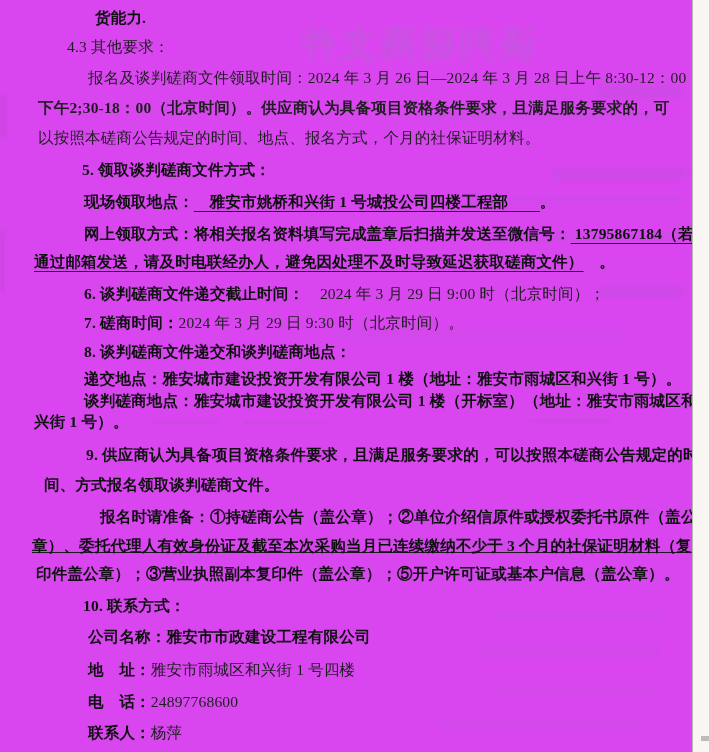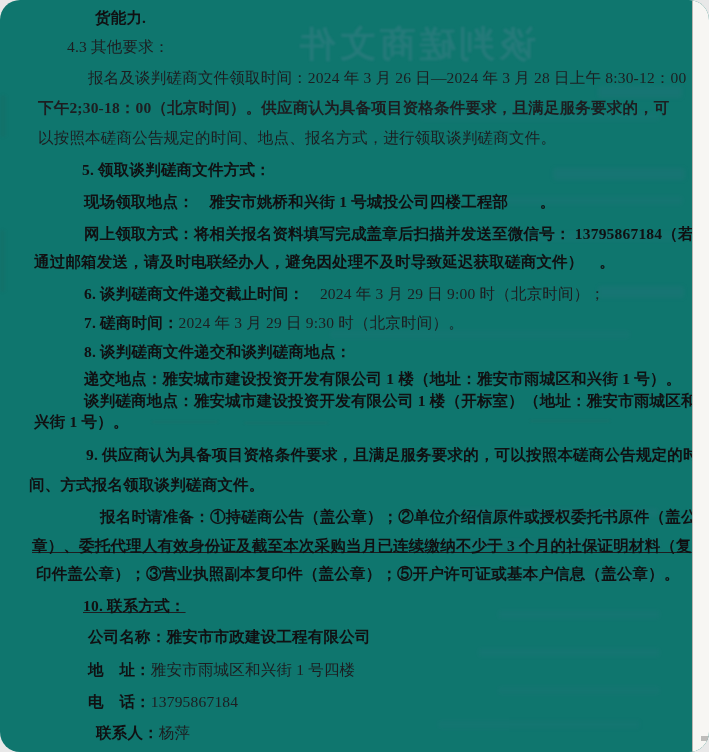--- a/index.html
+++ b/index.html
@@ -1,29 +1,28 @@
 <!DOCTYPE html>
 <html><head>
 <meta charset="utf-8">
 <style>
   html,body { margin:0; padding:0; background:#e8e8e8; }
   .page {
     position:relative; width:709px; height:752px; margin:0 auto;
-    background:#0f766e; overflow:hidden;
+    background:#d946ef; overflow:hidden;
     font-family:"Liberation Serif","DejaVu Serif",serif;
-    border-radius:20px;
   }
   
   .line {
     position:absolute; white-space:pre;
     font-size:15.5px; line-height:1.25; letter-spacing:0.2px;
     color:#1d1d20;
   }
   .line .b { font-weight:bold; color:#101012; }
-  .line .u { text-underline-offset:4px; text-decoration-thickness:1.4px; }
+  .line .u { text-decoration:underline; text-underline-offset:4px; text-decoration-thickness:1.4px; }
   
   .ghost-title {
     position:absolute; top:20px; left:255px; width:280px;
     transform:scaleX(-1);
     font-weight:bold; font-size:36px; letter-spacing:4px; white-space:nowrap;
     color:rgba(125,138,168,0.20); filter:blur(1.2px);
     pointer-events:none;
   }
   
   .smudge {
@@ -64,40 +63,40 @@
   <div class="smudge gray" style="left:530px; top:420px; width:80px; height:2px;"></div>
 
   <div class="left-smudge" style="left:0; top:95px;  width:6px; height:42px;"></div>
   <div class="left-smudge" style="left:0; top:230px; width:5px; height:62px;"></div>
 
   <div>
       <div class="line" style="left: 95px; top: 8px;"><span class="b">货能力.</span></div>
       <div class="line" style="left: 67px; top: 37px;"><span>4.3 其他要求：</span></div>
       <div class="line" style="left: 88px; top: 68px;"><span>报名及谈判磋商文件领取时间：2024 年 3 月 26 日—2024 年 3 月 28 日上午 8:30-12：00；</span></div>
       <div class="line" style="left: 38px; top: 98px; font-weight: bold;"><span>下午2;30-18：00（北京时间）。供应商认为具备项目资格条件要求，且满足服务要求的，可</span></div>
-      <div class="line" style="left: 38px; top: 128px;"><span>以按照本磋商公告规定的时间、地点、报名方式，进行领取谈判磋商文件。</span></div>
+      <div class="line" style="left: 38px; top: 128px;"><span>以按照本磋商公告规定的时间、地点、报名方式，个月的社保证明材料。</span></div>
       <div class="line" style="left: 82px; top: 160px; text-align: center;"><span class="b">5. 领取谈判磋商文件方式：</span></div>
       <div class="line" style="left: 84px; top: 192px;"><span class="b">现场领取地点：</span><span class="b u">　雅安市姚桥和兴街 1 号城投公司四楼工程部　　</span><span class="b">。</span></div>
       <div class="line" style="left: 84px; top: 224px;"><span class="b">网上领取方式：将相关报名资料填写完成盖章后扫描并发送至微信号：</span><span class="b u"> 13795867184（若</span></div>
       <div class="line" style="left: 34px; top: 252px;"><span class="b u">通过邮箱发送，请及时电联经办人，避免因处理不及时导致延迟获取磋商文件）</span><span class="b">　。</span></div>
       <div class="line" style="left: 84px; top: 284px;"><span class="b">6. 谈判磋商文件递交截止时间：</span><span>　2024 年 3 月 29 日 9:00 时（北京时间）；</span></div>
       <div class="line" style="left: 84px; top: 313px;"><span class="b">7. 磋商时间：</span><span>2024 年 3 月 29 日 9:30 时（北京时间）。</span></div>
       <div class="line" style="left: 84px; top: 342px;"><span class="b">8. 谈判磋商文件递交和谈判磋商地点：</span></div>
       <div class="line" style="left: 84px; top: 369px;"><span class="b">递交地点：雅安城市建设投资开发有限公司 1 楼（地址：雅安市雨城区和兴街 1 号）。</span></div>
       <div class="line" style="left: 84px; top: 391px;"><span class="b">谈判磋商地点：雅安城市建设投资开发有限公司 1 楼（开标室）（地址：雅安市雨城区和</span></div>
       <div class="line" style="left: 34px; top: 412px;"><span class="b">兴街 1 号）。</span></div>
       <div class="line" style="left: 86px; top: 445px;"><span class="b">9. 供应商认为具备项目资格条件要求，且满足服务要求的，可以按照本磋商公告规定的时</span></div>
-      <div class="line" style="left: 29px; top: 475px;"><span class="b">间、方式报名领取谈判磋商文件。</span></div>
+      <div class="line" style="left: 44px; top: 475px;"><span class="b">间、方式报名领取谈判磋商文件。</span></div>
       <div class="line" style="left: 100px; top: 507px;"><span class="b">报名时请准备：①持磋商公告（盖公章）；②单位介绍信原件或授权委托书原件（盖公</span></div>
       <div class="line" style="left: 32px; top: 536px; text-decoration: underline;"><span class="b">章）、委托代理人有效身份证及截至本次采购当月已连续缴纳不少于 3 个月的社保证明材料（复</span></div>
       <div class="line" style="left: 36px; top: 564px;"><span class="b">印件盖公章）；③营业执照副本复印件（盖公章）；⑤开户许可证或基本户信息（盖公章）。</span></div>
-      <div class="line" style="left: 83px; top: 596px; text-decoration: underline;"><span class="b">10. 联系方式：</span></div>
+      <div class="line" style="left: 83px; top: 596px;"><span class="b">10. 联系方式：</span></div>
       <div class="line" style="left: 88px; top: 627px;"><span class="b">公司名称：雅安市市政建设工程有限公司</span></div>
       <div class="line" style="left: 88px; top: 660px;"><span class="b">地　址：</span><span>雅安市雨城区和兴街 1 号四楼</span></div>
-      <div class="line" style="left: 88px; top: 692px;"><span class="b">电　话：</span><span>13795867184</span></div>
-      <div class="line" style="left: 88px; top: 723px; margin-left: 8px;"><span class="b">联系人：</span><span>杨萍</span></div>
+      <div class="line" style="left: 88px; top: 692px;"><span class="b">电　话：</span><span>24897768600</span></div>
+      <div class="line" style="left: 88px; top: 723px;"><span class="b">联系人：</span><span>杨萍</span></div>
     </div>
 
   <div class="edge-strip"></div>
   <div class="edge-line"></div>
   <div class="corner-mark"></div>
 
 </div>
 
 </body></html>

